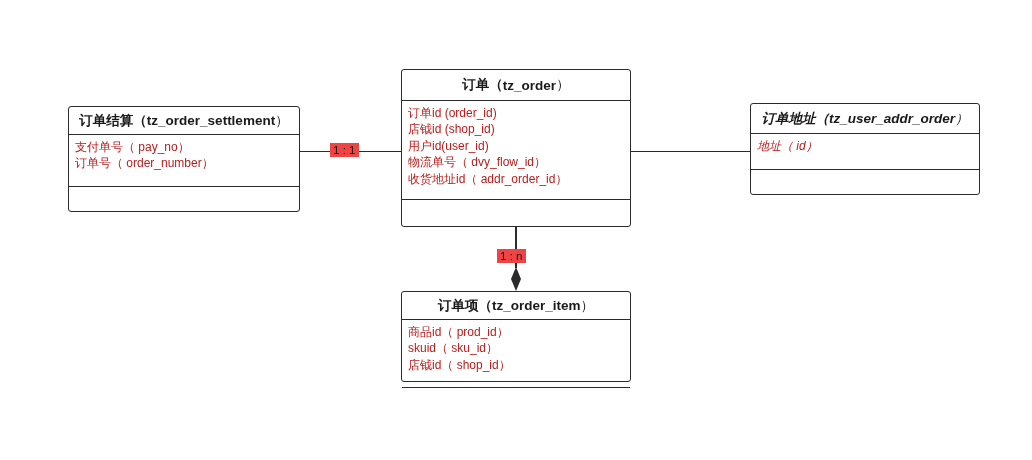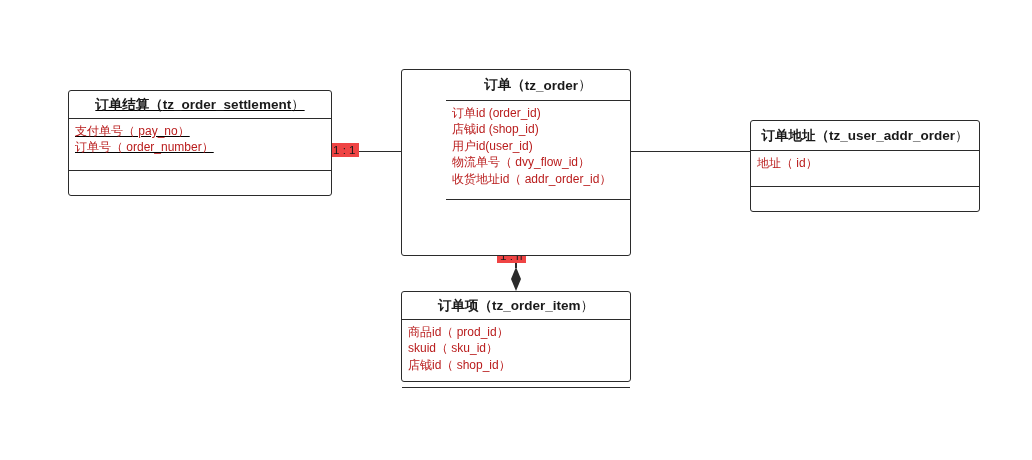--- a/index.html
+++ b/index.html
@@ -55,31 +55,31 @@
     font-size: 12px;
     line-height: 16.4px;
     color: #b91c1c;
     white-space: nowrap;
   }
   .entity .ent-foot {
     box-sizing: border-box;
   }
 
   
-  #box-settlement { left: 68px;  top: 90px;  width: 264px; height: 106px; text-decoration: underline; }
+  #box-settlement { left: 68px;  top: 106px;  width: 232px; height: 106px; }
   #box-settlement .ent-title { height: 28px; }
   #box-settlement .ent-attrs { height: 52px; }
   #box-settlement .ent-foot  { height: 22.8px; }
 
-  #box-order { left: 401px; top: 69px; width: 230px; height: 187px; padding-left: 44px; }
+  #box-order { left: 401px; top: 69px; width: 230px; height: 158px; }
   #box-order .ent-title { height: 31px; }
   #box-order .ent-attrs { height: 99px; }
   #box-order .ent-foot  { height: 24.8px; }
 
-  #box-addr { left: 750px; top: 120px; width: 230px; height: 92px; }
+  #box-addr { left: 750px; top: 103px; width: 230px; height: 92px; font-style: italic; }
   #box-addr .ent-title { height: 30px; }
   #box-addr .ent-attrs { height: 36px; }
   #box-addr .ent-foot  { height: 22.8px; }
 
   #box-item { left: 401px; top: 291px; width: 230px; height: 91px; }
   #box-item .ent-title { height: 28px; }
   #box-item .ent-attrs { height: 68px; }
   #box-item .ent-foot  { height: 22.8px; }
 
   

